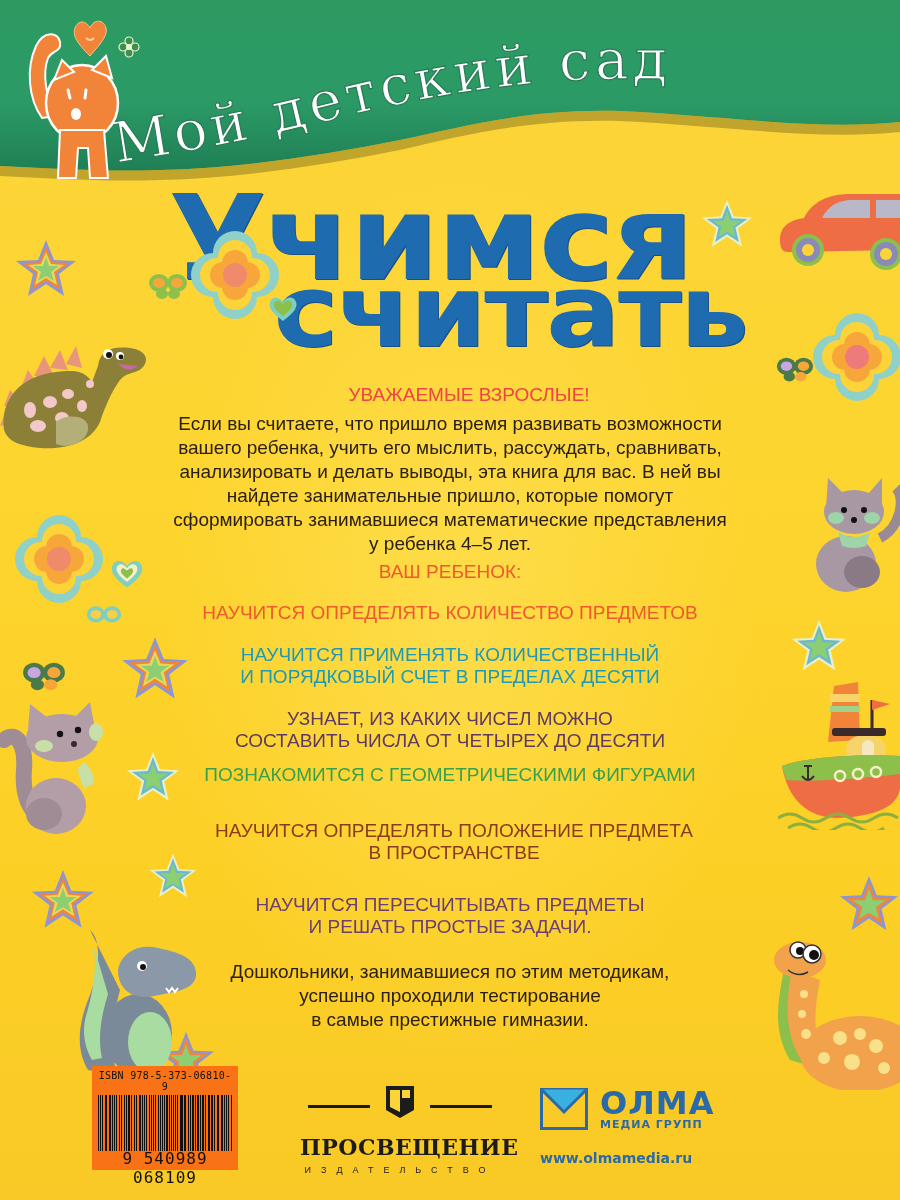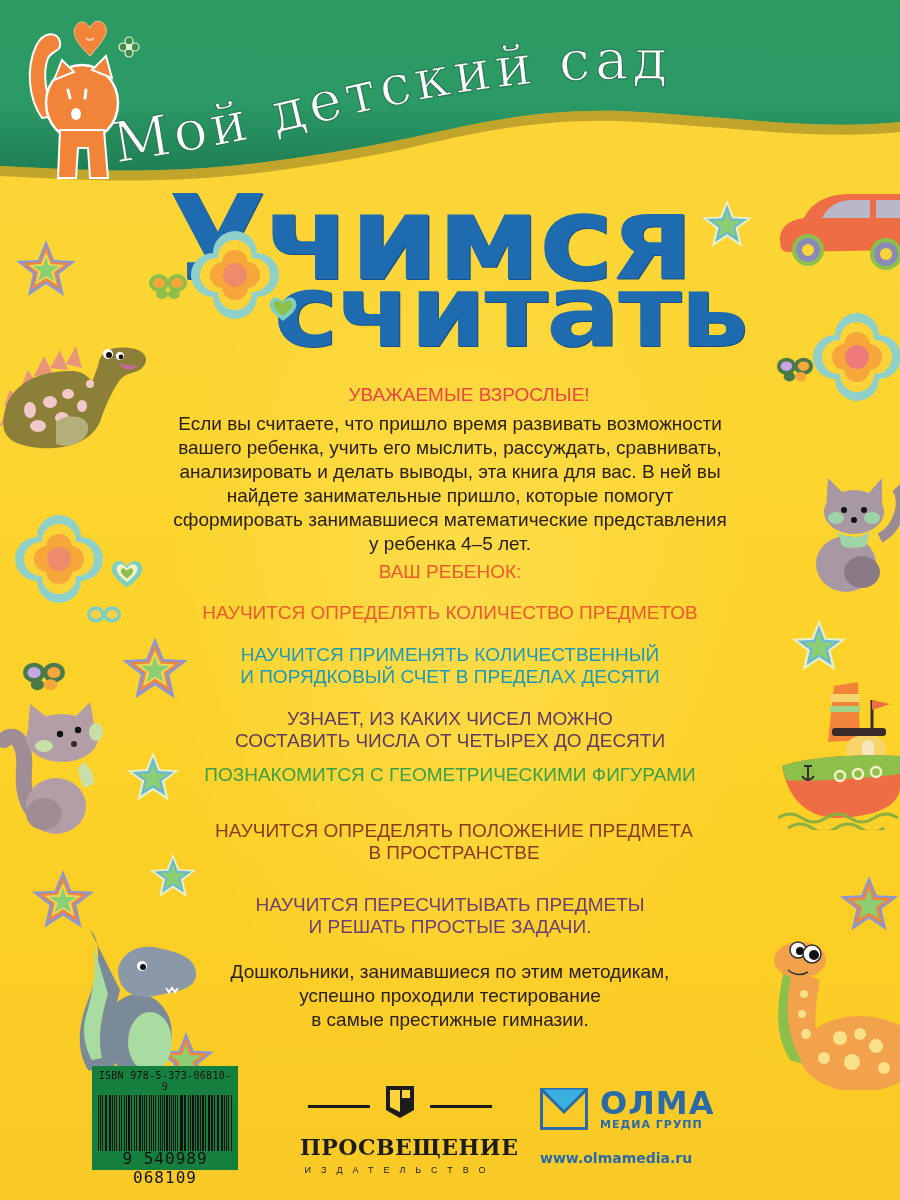--- a/index.html
+++ b/index.html
@@ -33,21 +33,21 @@
   }
   .title-line1 { top: 178px; font-size: 118px; left: -20px; line-height: 120px; transform: scaleX(1.08); }
   .title-line2 { top: 262px; font-size: 100px; left: 60px; line-height: 100px; transform: scaleX(1.1); }
   
   .text-block { position: absolute; left: 0; width: 900px; text-align: center; }
   .t-body { font-size: 19px; line-height: 24px; color: #2b2016; }
   .t-caps { font-size: 19px; line-height: 22px; text-transform: uppercase; }
   
   .isbn-box {
     position: absolute; left: 92px; top: 1066px; width: 146px; height: 104px;
-    background: #15803d; padding: 4px 6px;
+    background: #f97316; padding: 4px 6px;
   }
   .isbn-text { font-family: "DejaVu Sans Mono", monospace; font-size: 10px; color: #111; text-align: center; letter-spacing: 0.3px; }
   .barcode { display: flex; height: 56px; margin-top: 3px; align-items: stretch; justify-content: center; }
   .barcode span { display: block; background: #111; height: 100%; }
   .barcode-digits { font-family: "DejaVu Sans Mono", monospace; font-size: 16px; color: #111; text-align: center; letter-spacing: 1px; margin-top: -2px; }
   
   .prosv { position: absolute; left: 300px; top: 1082px; width: 200px; height: 100px; text-align: center; }
   .prosv-lines { position: relative; height: 36px; }
   .prosv-line { position: absolute; top: 23px; height: 3px; background: #1a1a1a; width: 62px; }
   .prosv-name { font-family: "DejaVu Serif", serif; font-weight: bold; font-size: 22px; color: #1c1c1c; letter-spacing: 0.5px; margin-top: 16px; }

